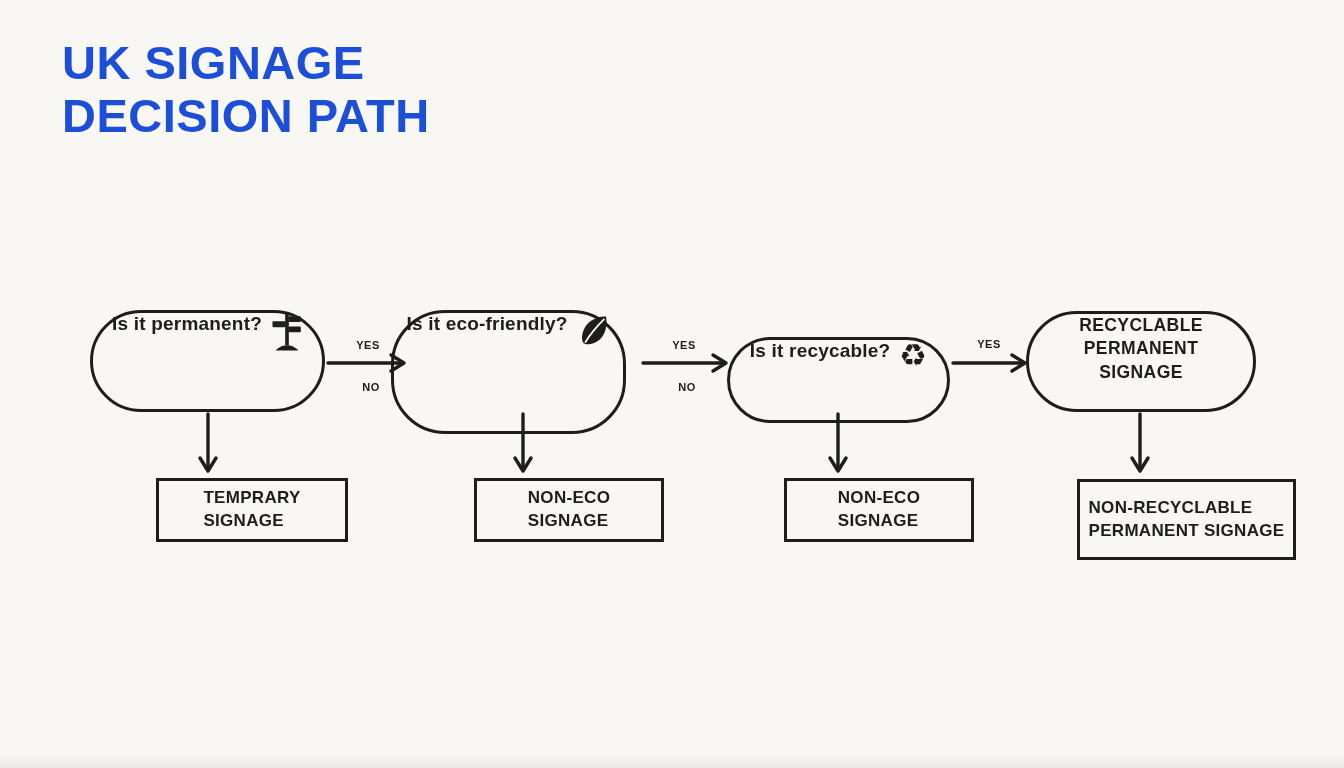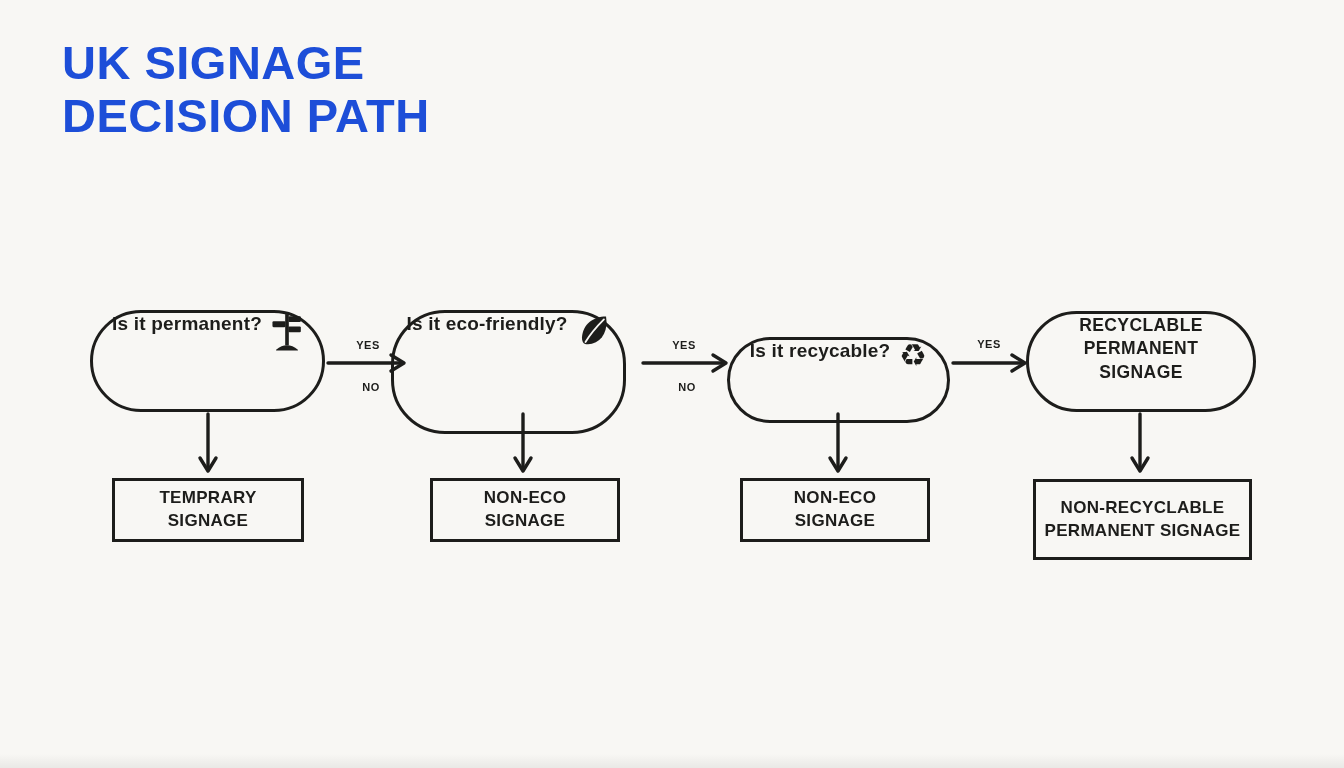--- a/index.html
+++ b/index.html
@@ -26,21 +26,22 @@
   .oval .qlabel { font-size: 19px; font-weight: bold; letter-spacing: 0.2px; }
   .oval.result { text-align: center; }
   .oval.result .rlabel {
     font-size: 17.5px; font-weight: bold; line-height: 1.33;
     letter-spacing: 0.4px; white-space: pre-line;
   }
   .outcome {
     position: absolute; box-sizing: border-box;
     border: 3px solid #1d1d1b; background: #f8f7f4;
     display: flex; align-items: center; justify-content: center;
-    text-align: center;
+    text-align: left;
+    margin-left: 44px;
   }
   .outcome .olabel {
     font-size: 17px; font-weight: bold; line-height: 1.35;
     letter-spacing: 0.3px; white-space: pre-line;
   }
   .edge-label {
     position: absolute; transform: translate(-50%, -50%);
     font-size: 11px; font-weight: bold; letter-spacing: 0.5px;
   }
   .arrows { position: absolute; left: 0; top: 0; pointer-events: none; }

